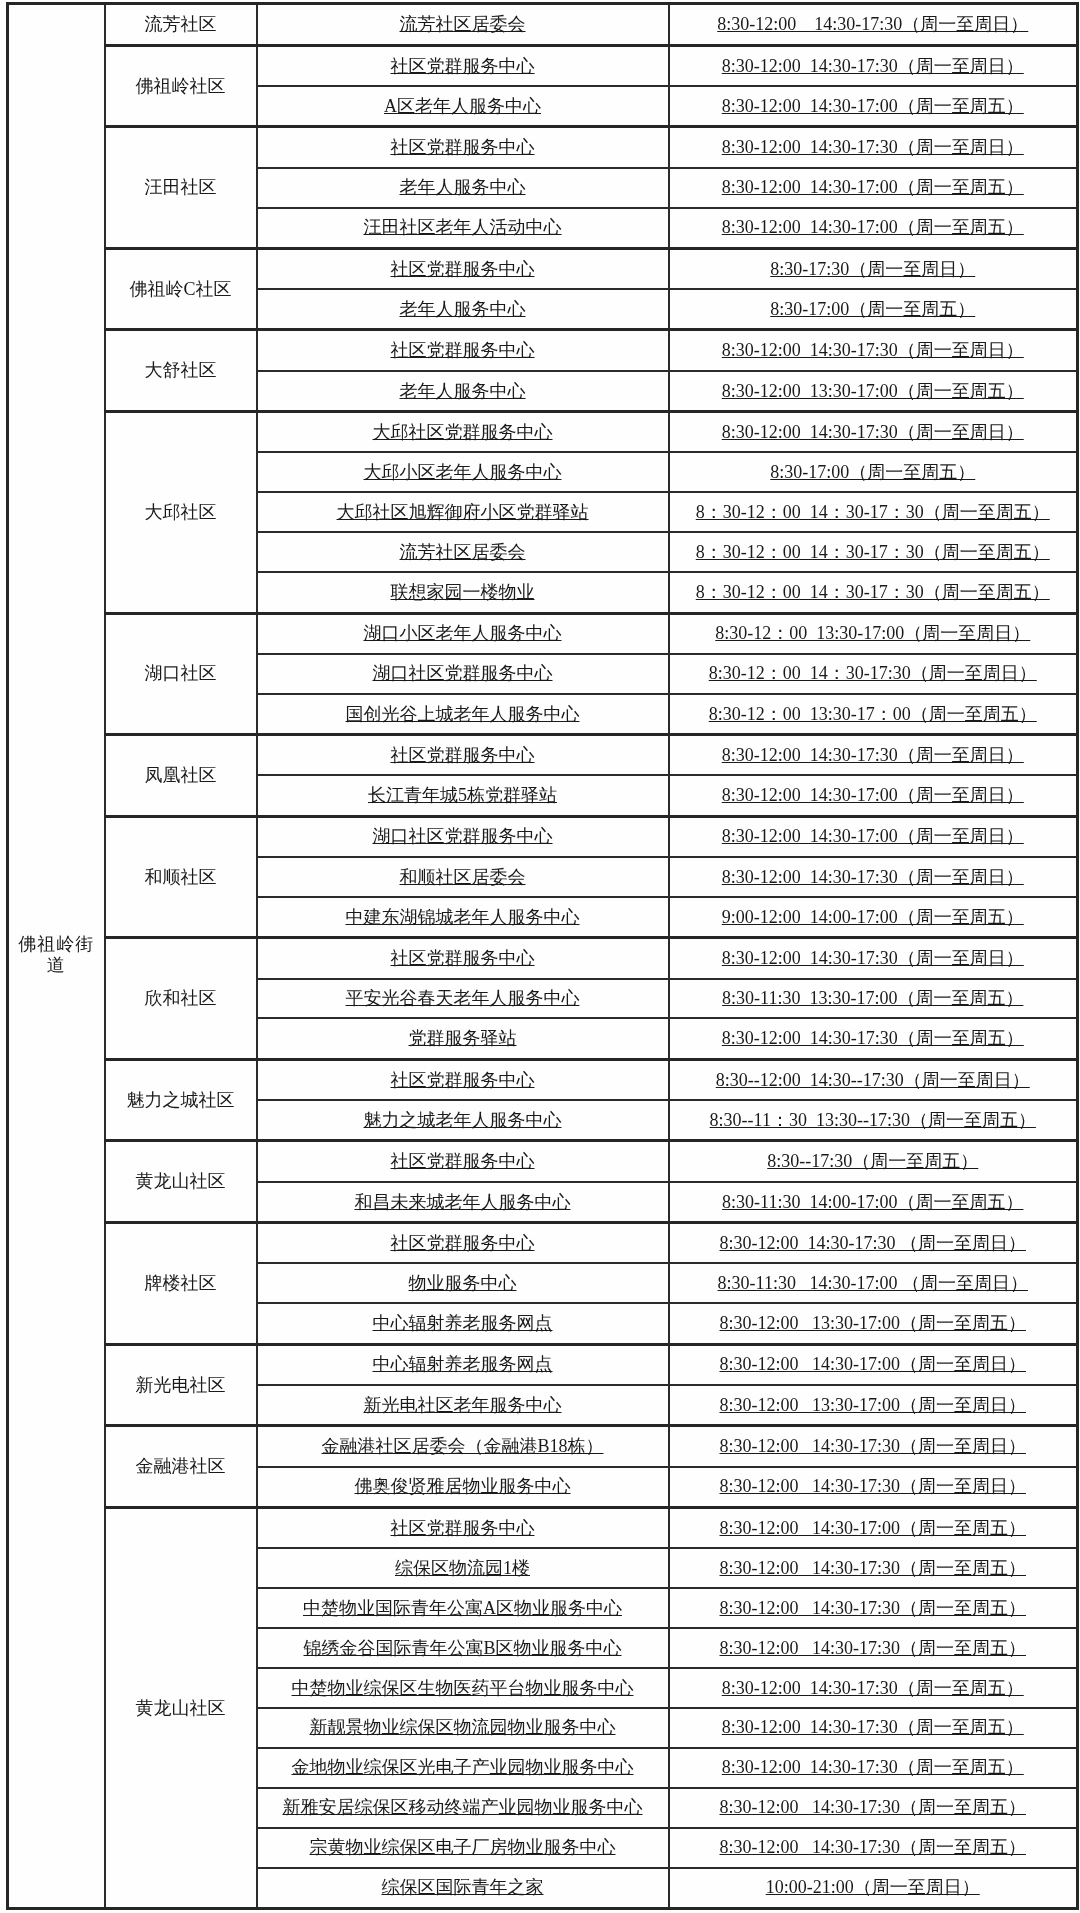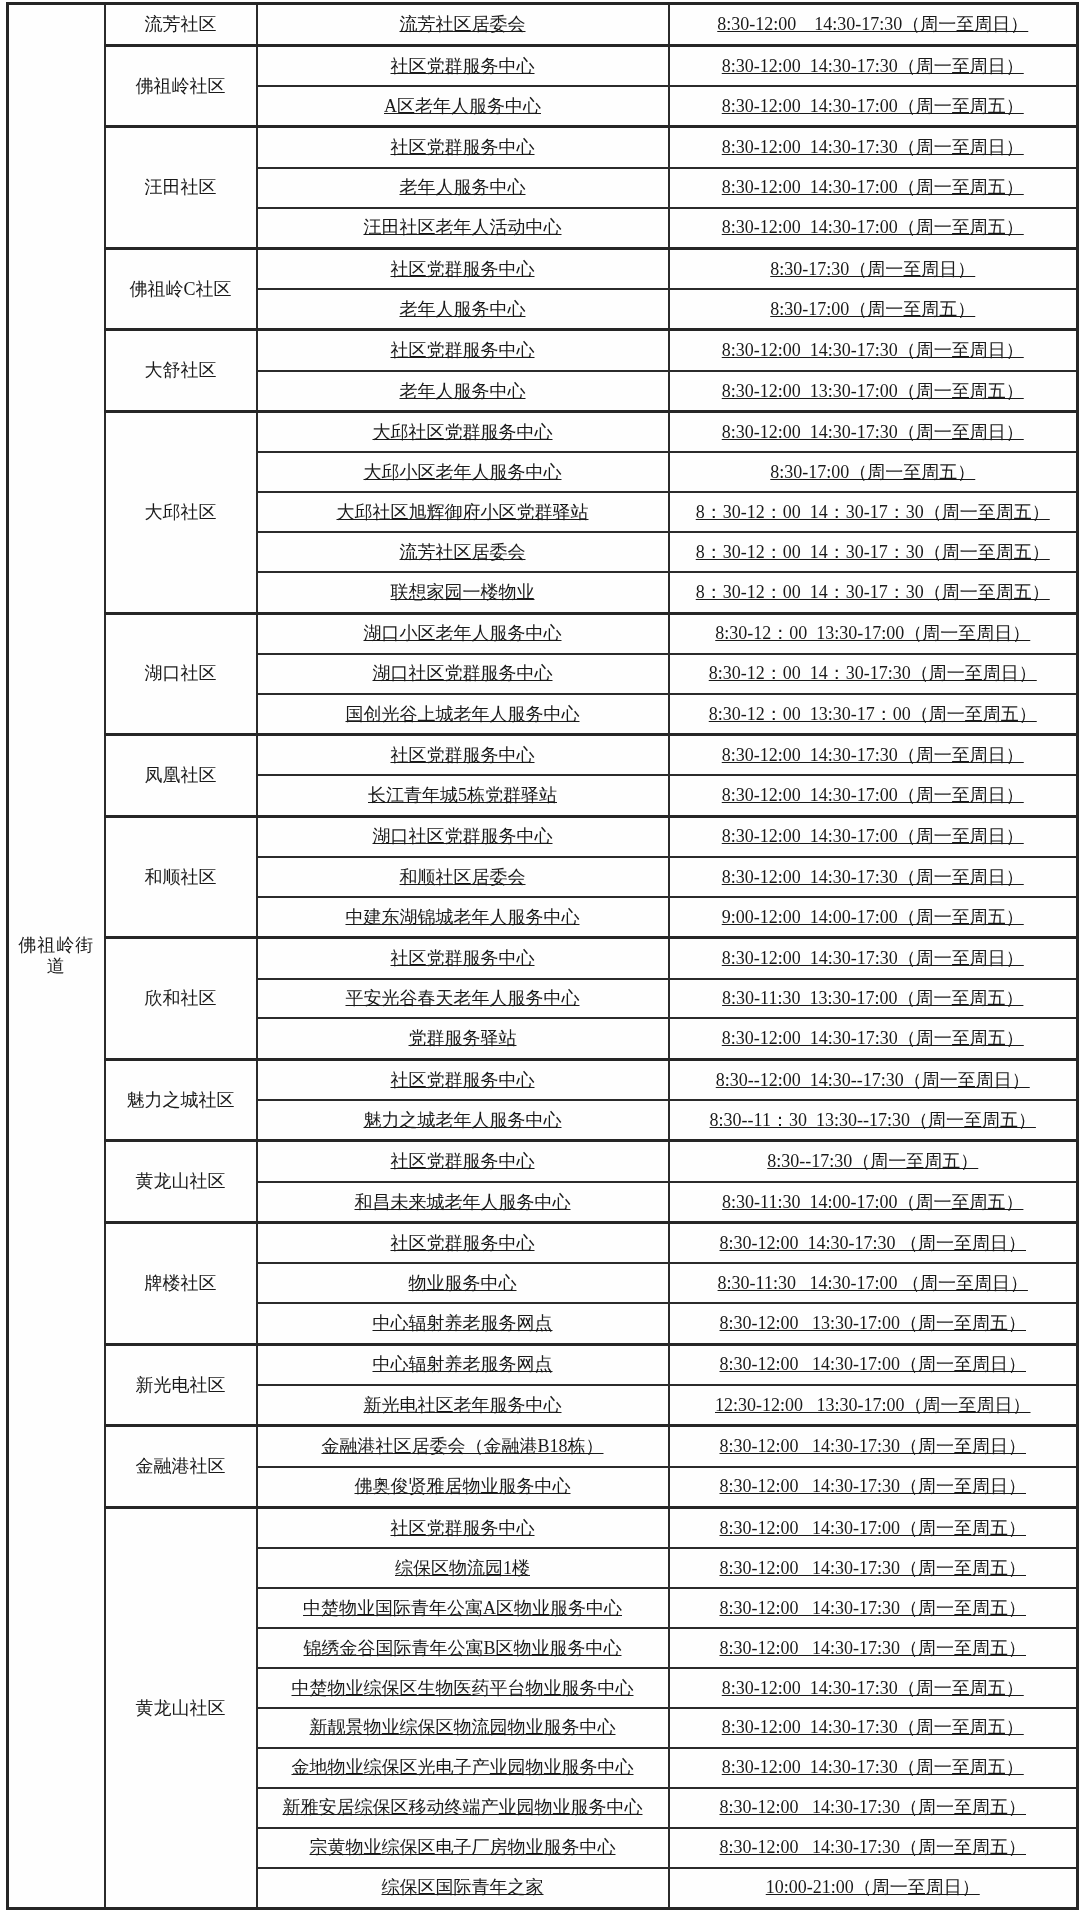--- a/index.html
+++ b/index.html
@@ -39,20 +39,21 @@
   table.service-table tr.group-start td {
     border-top: 3px solid #262626;
     margin-left: 32px;
   }
   table.service-table {
     border: 3px solid #262626;
   }
   td.street-cell {
     font-size: 18px;
     letter-spacing: 1px;
+    font-family: Liberation Mono, monospace;
   }
   td.community-cell {
     font-size: 18px;
   }
   td.site-cell {
     font-size: 18px;
     text-decoration: underline;
   }
   td.hours-cell {
     font-size: 18px;
@@ -218,21 +219,21 @@
           <td class="site-cell">中心辐射养老服务网点</td>
           <td class="hours-cell">8:30-12:00   13:30-17:00（周一至周五）</td>
         </tr>
         <tr class="group-start">
           <td class="community-cell" rowspan="2">新光电社区</td>
           <td class="site-cell">中心辐射养老服务网点</td>
           <td class="hours-cell">8:30-12:00   14:30-17:00（周一至周日）</td>
         </tr>
         <tr>
           <td class="site-cell">新光电社区老年服务中心</td>
-          <td class="hours-cell">12:30-12:00   13:30-17:00（周一至周日）</td>
+          <td class="hours-cell">8:30-12:00   13:30-17:00（周一至周日）</td>
         </tr>
         <tr class="group-start">
           <td class="community-cell" rowspan="2">金融港社区</td>
           <td class="site-cell">金融港社区居委会（金融港B18栋）</td>
           <td class="hours-cell">8:30-12:00   14:30-17:30（周一至周日）</td>
         </tr>
         <tr>
           <td class="site-cell">佛奥俊贤雅居物业服务中心</td>
           <td class="hours-cell">8:30-12:00   14:30-17:30（周一至周日）</td>
         </tr>

